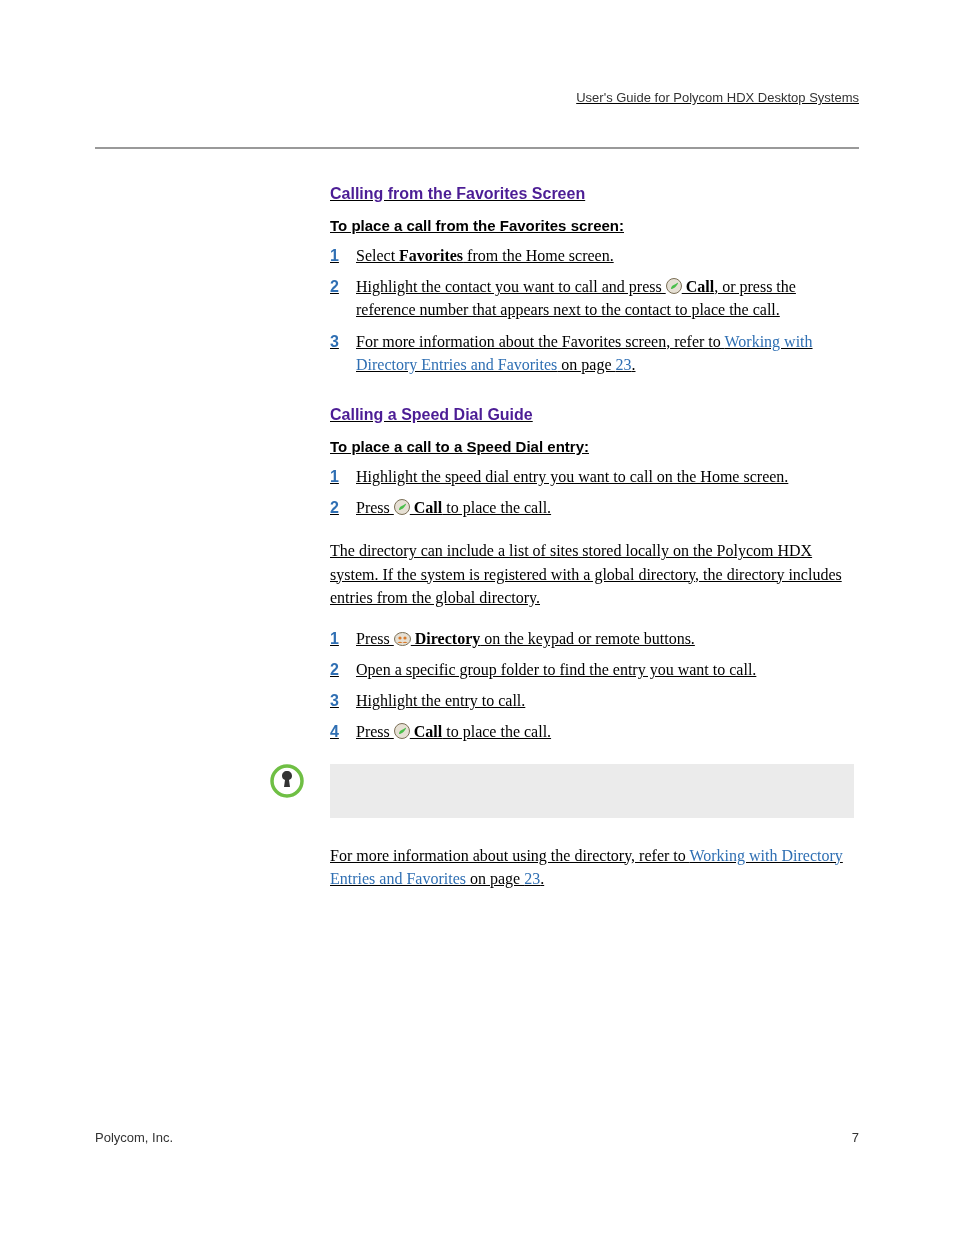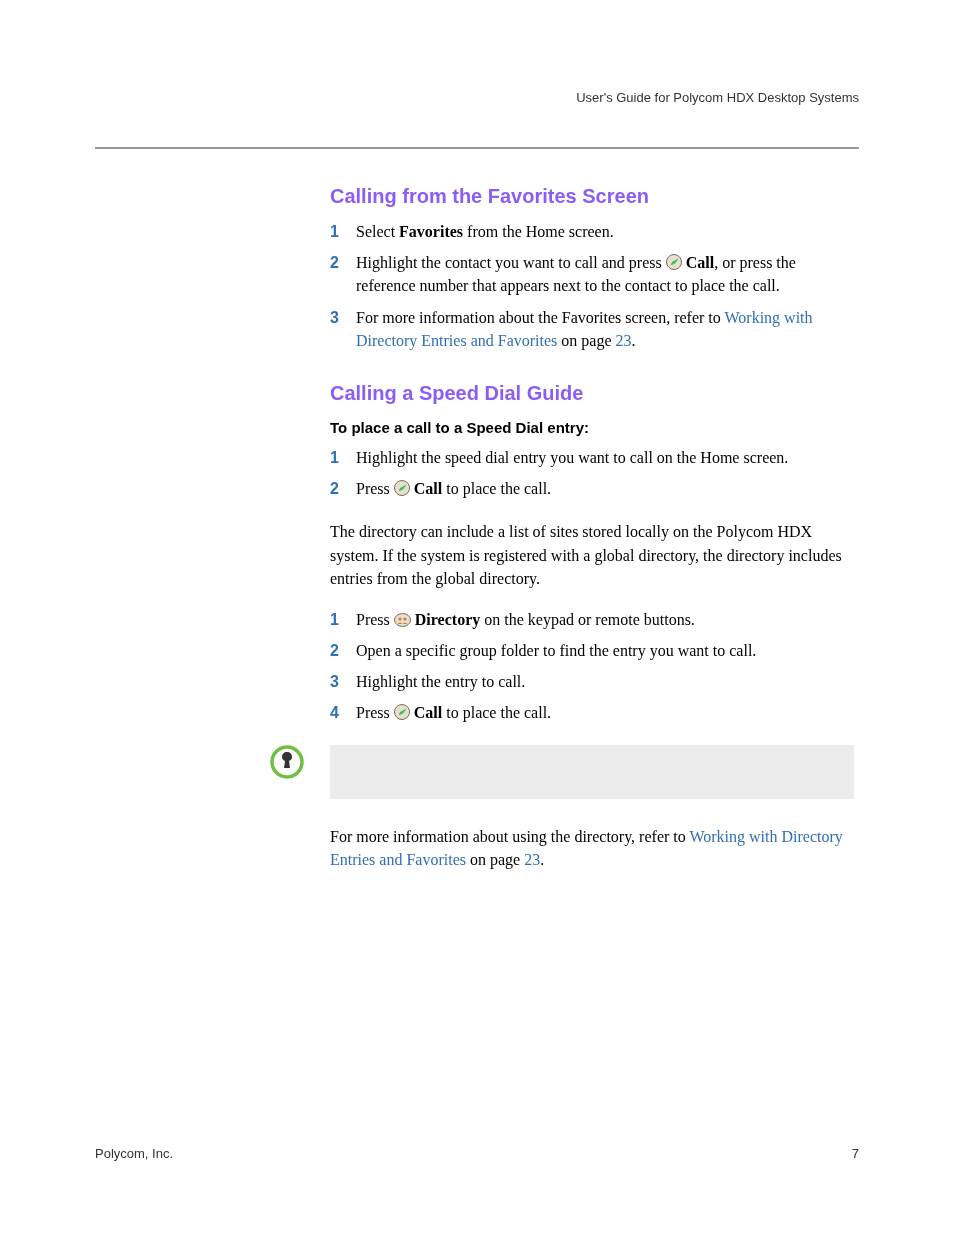--- a/index.html
+++ b/index.html
@@ -9,20 +9,21 @@
     color: #000;
     background: #fff;
     width: 954px;
   }
   .page {
     width: 954px;
     height: 1235px;
     position: relative;
     padding: 90px 95px 0 95px;
     box-sizing: border-box;
+    text-decoration: underline;
   }
   .running-header {
     text-align: right;
     font-size: 13px;
     color: #333;
     font-family: "Segoe UI", Arial, sans-serif;
     padding-bottom: 6px;
     margin-bottom: 36px;
   }
   .hr-line {
@@ -30,22 +31,22 @@
     border-top: 2px solid #999;
     margin: 0 0 36px 0;
   }
   .content {
     margin-left: 235px;
     margin-right: 5px;
   }
   h2.section {
     font-family: "Segoe UI", "Trebuchet MS", Arial, sans-serif;
     font-weight: bold;
-    color: #8b5cf6;
-    font-size: 20px;
+    color: #4c1d95;
+    font-size: 16px;
     margin: 30px 0 12px 0;
   }
   p.body {
     font-size: 16px;
     line-height: 1.45;
     margin: 0 0 18px 0;
   }
   p.subhead {
     font-family: "Segoe UI", "Trebuchet MS", Arial, sans-serif;
     font-weight: bold;
@@ -112,21 +113,21 @@
     background: #ebebeb;
     padding: 14px 14px;
     font-family: "Segoe UI", Arial, sans-serif;
     font-size: 13px;
     color: #333;
     min-height: 54px;
     box-sizing: border-box;
   }
   .footer {
     position: absolute;
-    bottom: 74px;
+    bottom: 90px;
     left: 95px;
     right: 95px;
     display: flex;
     justify-content: space-between;
     font-family: "Segoe UI", Arial, sans-serif;
     font-size: 13px;
     color: #333;
     text-align: right;
   }
 </style>
@@ -134,20 +135,21 @@
 <body>
 
 <div class="page">
 
   <div class="running-header">User's Guide for Polycom HDX Desktop Systems</div>
   <hr class="hr-line">
 
   <div class="content">
 
     <h2 class="section">Calling from the Favorites Screen</h2>
+    <p class="subhead">To place a call from the Favorites screen:</p>
     <ol class="steps">
       <li>
         <span class="num">1</span>
         <span class="txt">
           <span>Select </span><span class="bold">Favorites</span><span> from the Home screen.</span>
         </span>
       </li>
       <li>
         <span class="num">2</span>
         <span class="txt">

